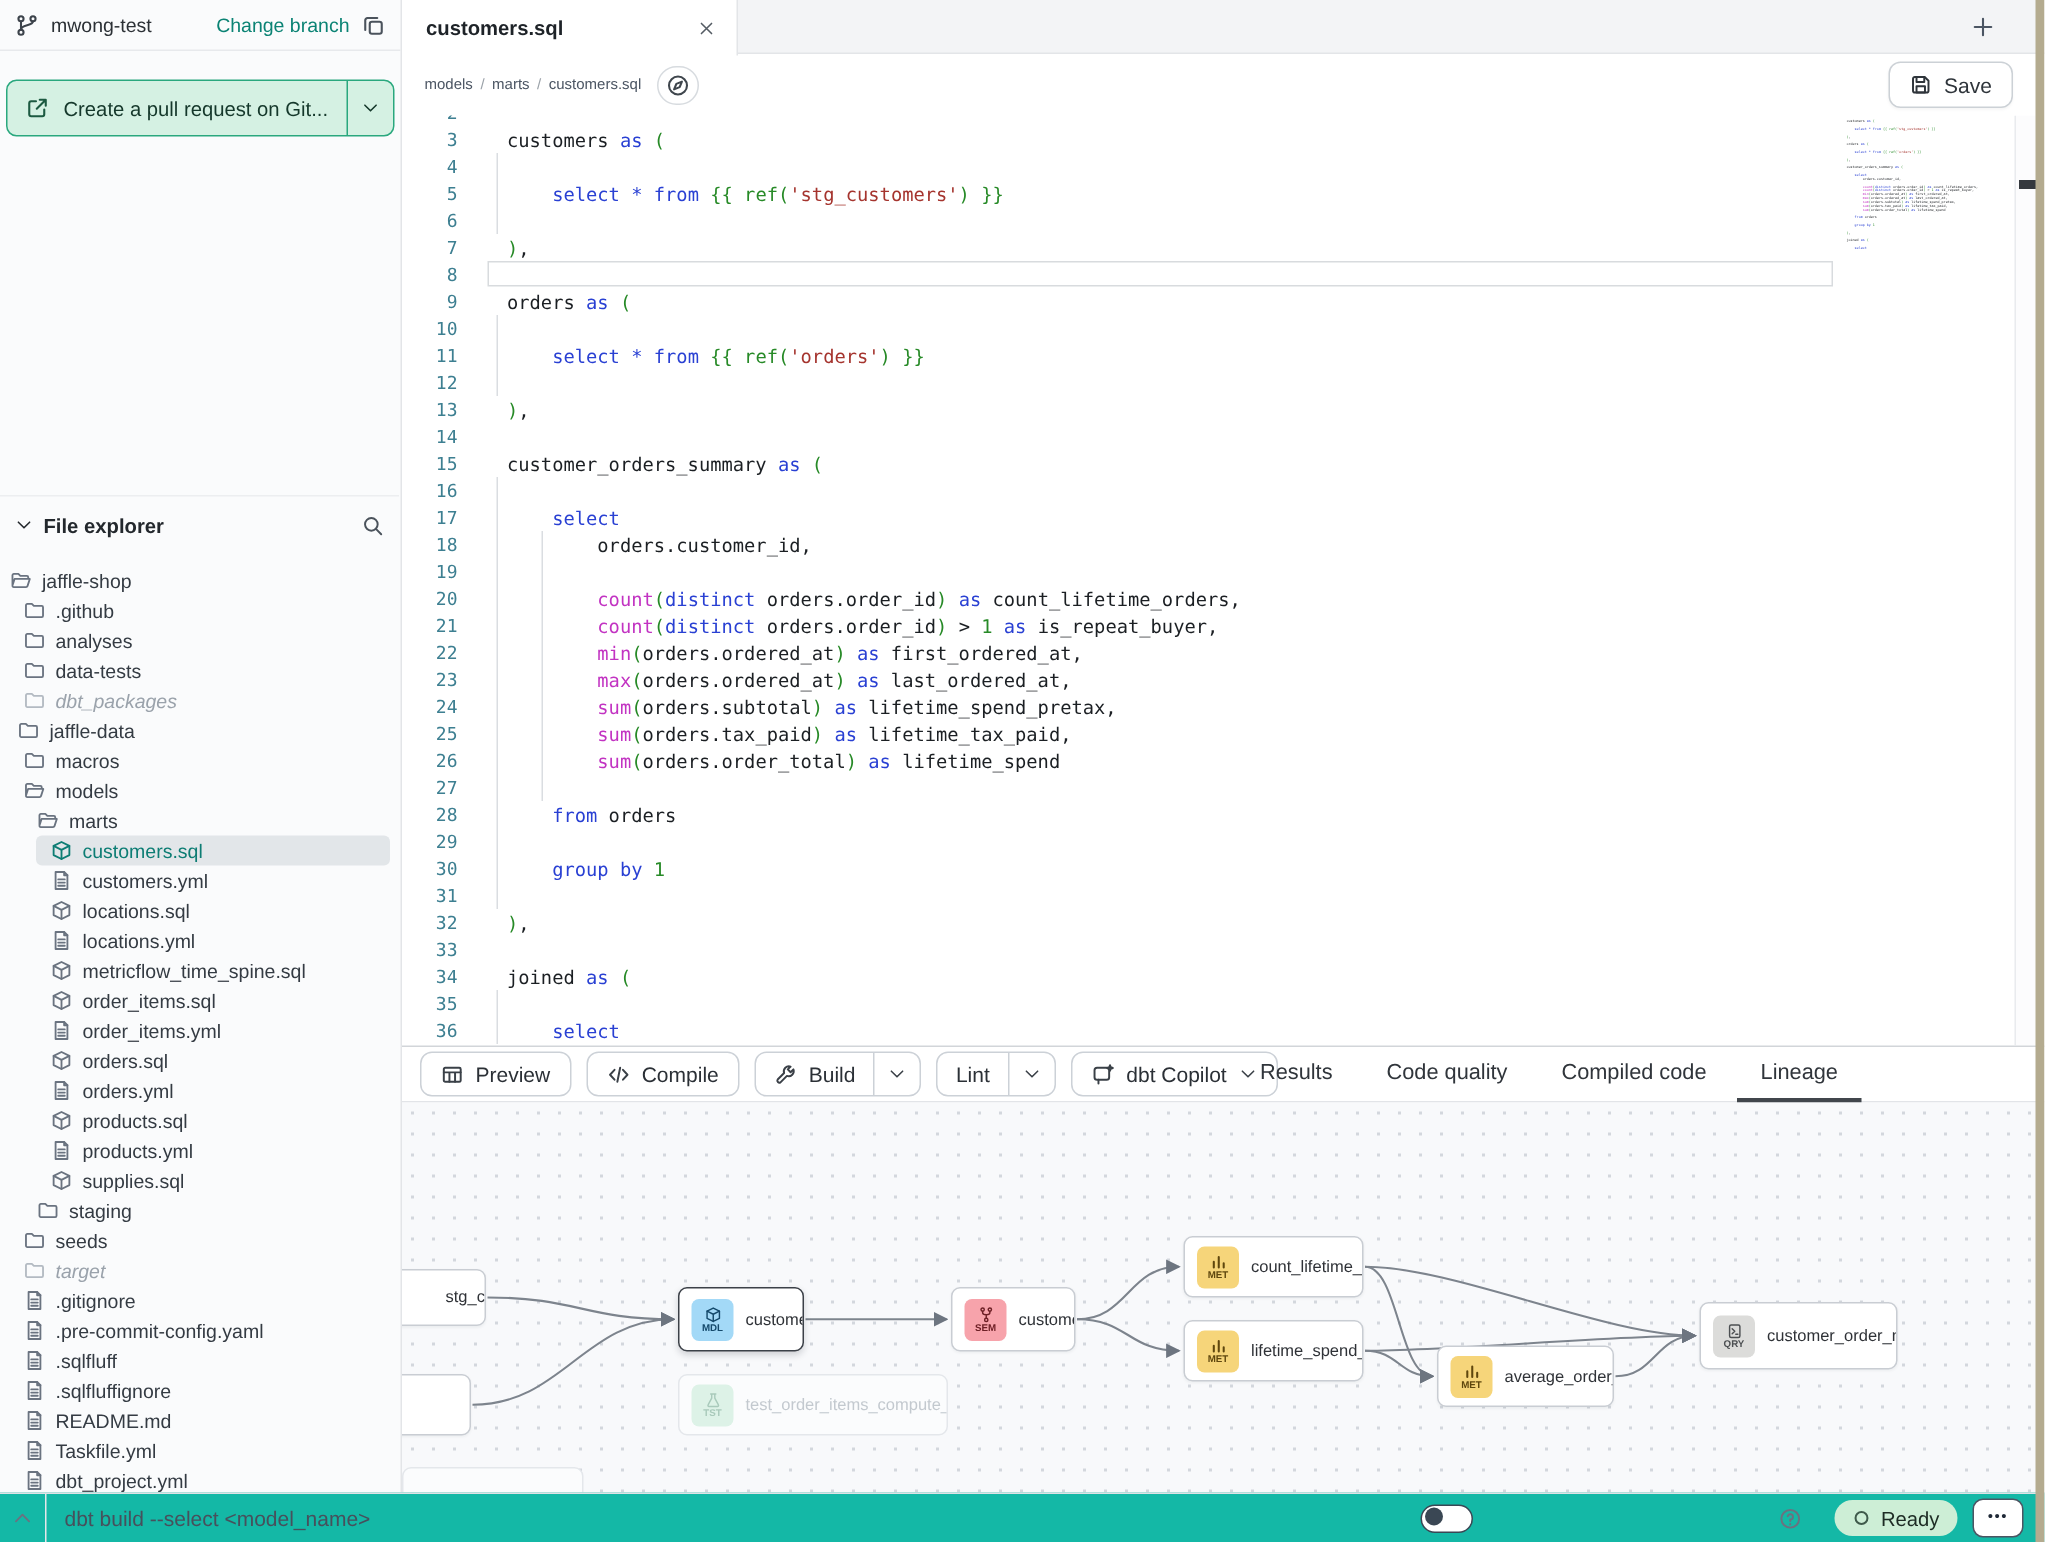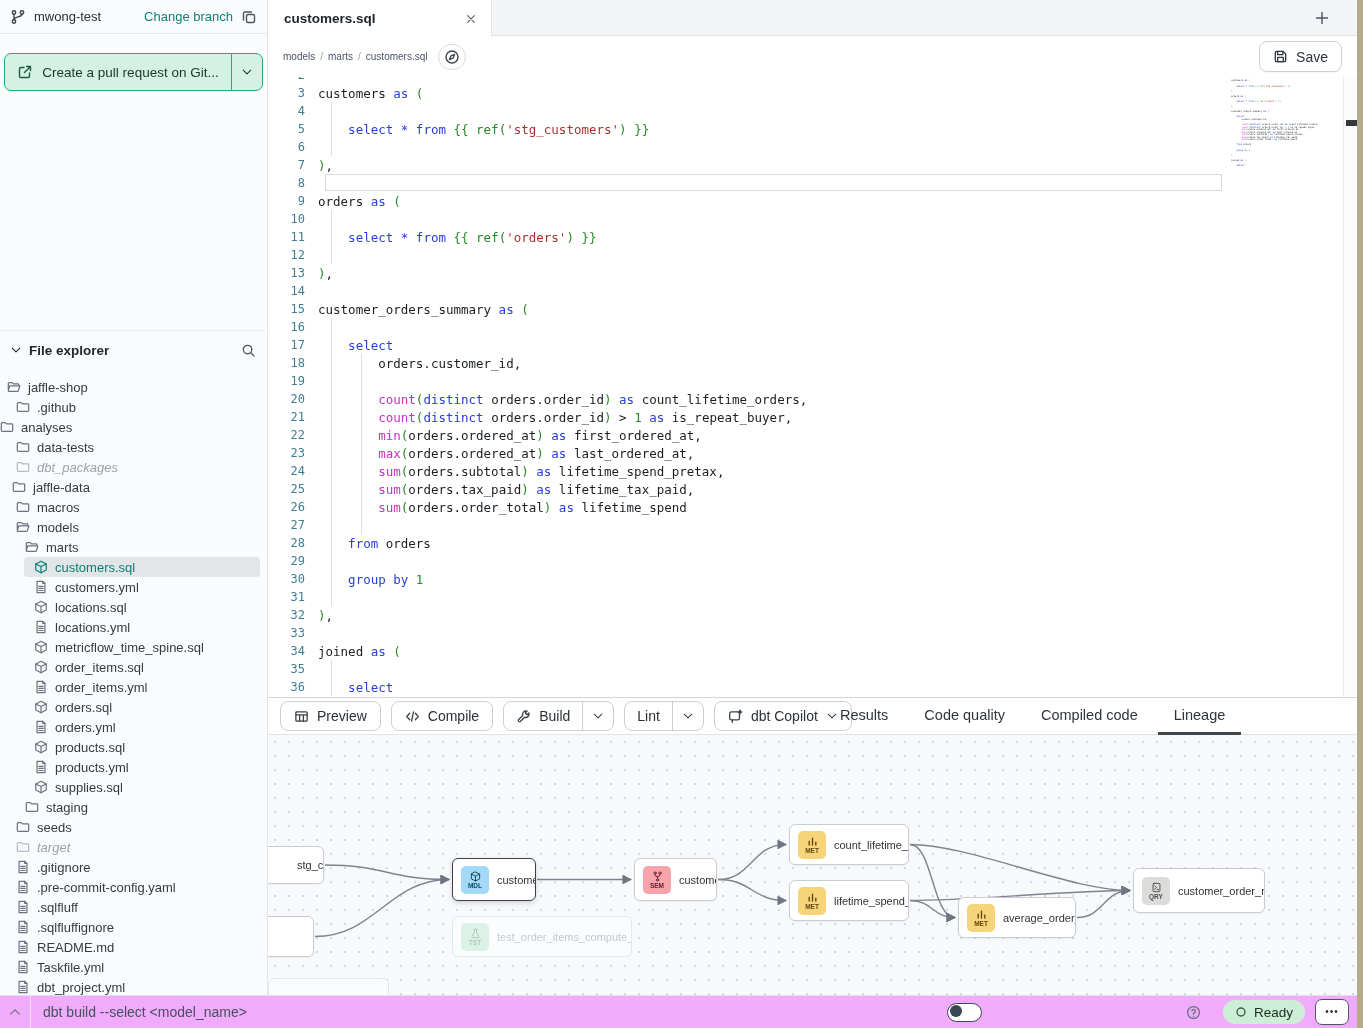--- a/index.html
+++ b/index.html
@@ -68,21 +68,21 @@
     display:flex; align-items:center; gap:8px; background:#fff; border:1px solid #ccd1d6;
     border-radius:8px; font-size:14px; color:#2f353b; cursor:pointer;
     font-family:"Liberation Sans", sans-serif; box-shadow:0 1px 2px rgba(0,0,0,.04); }
 
   
   .editor { position:relative; height:620px; background:#fff; overflow:hidden; }
   .code { padding-left:12px; margin-top:-11px; font-family:"DejaVu Sans Mono", monospace;
     font-size:12.5px; color:#1b1f23; }
   .cl { position:relative; height:18px; display:flex; align-items:center; }
   .ln { width:25px; text-align:right; color:#3d7f91; font-size:12px; flex:none; }
-  .lt { margin-left:13px; white-space:pre; position:relative; z-index:1; }
+  .lt { margin-left:33px; white-space:pre; position:relative; z-index:1; }
   .tok-k { color:#2940d3; }
   .tok-f { color:#c233c2; }
   .tok-g { color:#278a27; }
   .tok-s { color:#a5342e; }
   .tok-p { color:#1b1f23; }
   .guide { position:absolute; top:0; bottom:0; width:1px; background:#dadde1; }
   .curline { position:absolute; left:45px; width:897px; top:0; height:17px;
     border:1px solid #d8dbde; }
   .minimap { position:absolute; left:963px; top:0; width:112px; height:132px; overflow:hidden; }
   .mm-inner { transform:scale(.32); transform-origin:0 0; width:345px;
@@ -139,21 +139,21 @@
     overflow:hidden; background:#fff; margin-right:5px; }
   .searchgroup input { width:194px; border:none; outline:none; padding:0 13px; font-size:14px;
     color:#23282d; font-family:"Liberation Sans", sans-serif; background:#fff; }
   .update-btn { width:100px; border:none; border-left:1px solid #c6ccd2; background:#e9ecef;
     font-size:14px; color:#23282d; cursor:pointer; font-family:"Liberation Sans", sans-serif; }
   .iconbtn { width:36px; height:36px; border:1px solid #c6ccd2; border-radius:10px;
     background:#fff; display:flex; align-items:center; justify-content:center;
     color:#363b40; cursor:pointer; }
 
   
-  .statusbar { position:absolute; left:0; top:995px; width:1363px; height:33px; background:#f0abfc;
+  .statusbar { position:absolute; left:0; top:995px; width:1363px; height:33px; background:#14b8a6;
     border-top:1px solid #dfe2e6; display:flex; align-items:center; }
   .collapse { width:30px; display:flex; align-items:center; justify-content:center;
     color:#6b7280; cursor:pointer; }
   .sb-div { width:1px; height:33px; background:#e5e7ea; }
   .cmd { margin-left:12px; font-size:14px; color:#47505c; cursor:text; }
   .sb-right { margin-left:auto; margin-right:14px; display:flex; align-items:center; gap:10px; }
   .toggle { width:35px; height:19px; border:1.5px solid #3a4754; border-radius:10px;
     background:#fff; position:relative; cursor:pointer; }
   .toggle .knob { position:absolute; left:2px; top:1.5px; width:12px; height:12px;
     border-radius:50%; background:#3a4754; }
@@ -238,21 +238,21 @@
             <span>jaffle-shop</span>
           </div>
           <div class="tree-row" style="padding-left: 16px;">
             <span class="icn">
               <svg viewBox="0 0 16 16" fill="none" stroke="currentColor" stroke-width="1.4" stroke-linecap="round" stroke-linejoin="round">
                 <path d="M1.5 4 A1 1 0 0 1 2.5 3 H6 L7.5 4.5 H13.5 A1 1 0 0 1 14.5 5.5 V12 A1 1 0 0 1 13.5 13 H2.5 A1 1 0 0 1 1.5 12 Z"></path>
               </svg>
             </span>
             <span>.github</span>
           </div>
-          <div class="tree-row" style="">
+          <div class="tree-row" style="padding-left: 16px;">
             <span class="icn">
               <svg viewBox="0 0 16 16" fill="none" stroke="currentColor" stroke-width="1.4" stroke-linecap="round" stroke-linejoin="round">
                 <path d="M1.5 4 A1 1 0 0 1 2.5 3 H6 L7.5 4.5 H13.5 A1 1 0 0 1 14.5 5.5 V12 A1 1 0 0 1 13.5 13 H2.5 A1 1 0 0 1 1.5 12 Z"></path>
               </svg>
             </span>
             <span>analyses</span>
           </div>
           <div class="tree-row" style="padding-left: 16px;">
             <span class="icn">
               <svg viewBox="0 0 16 16" fill="none" stroke="currentColor" stroke-width="1.4" stroke-linecap="round" stroke-linejoin="round">

